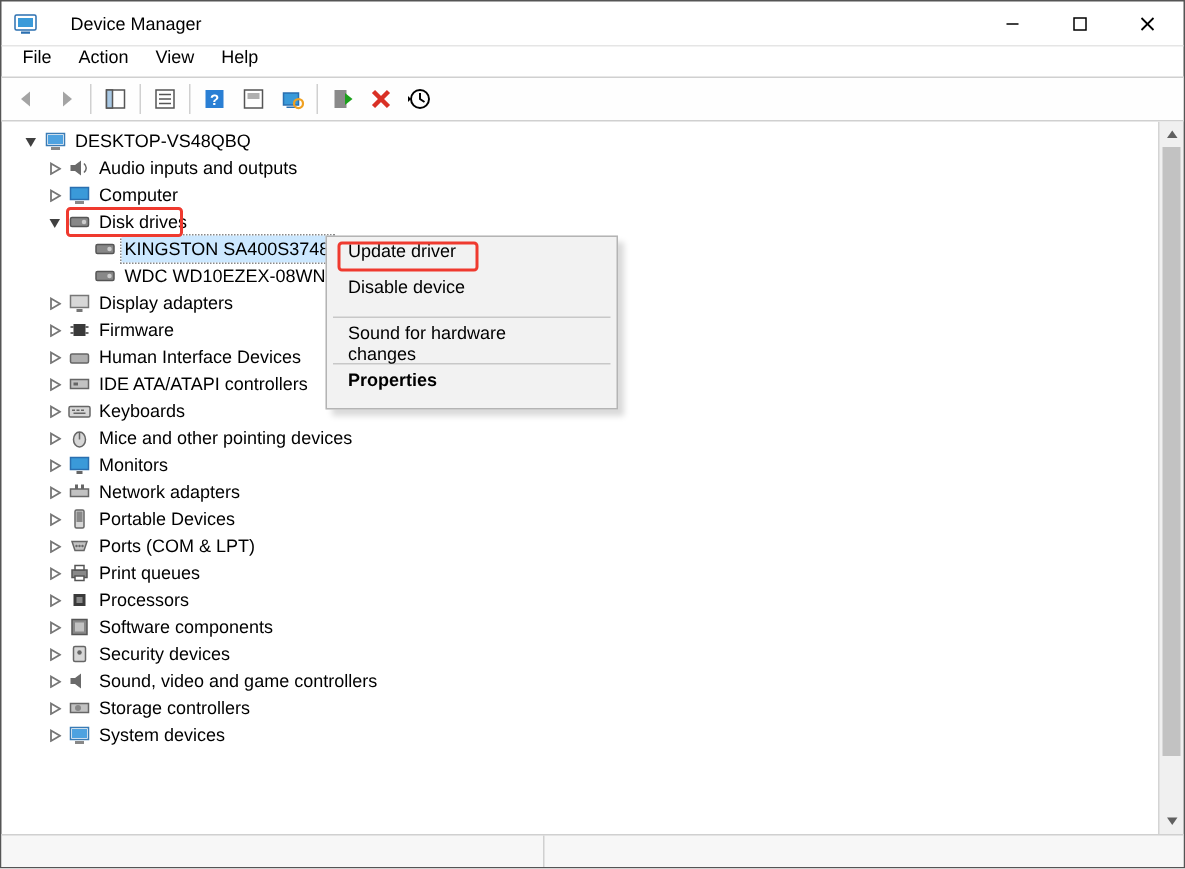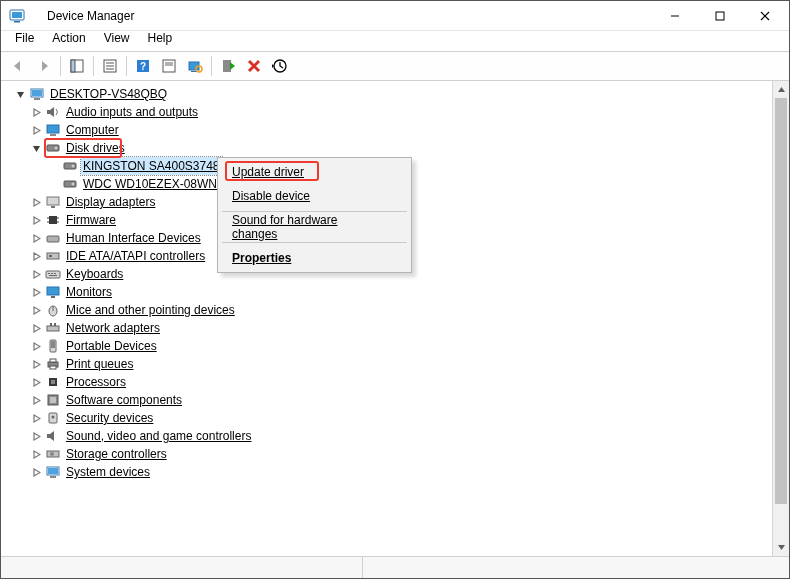--- a/index.html
+++ b/index.html
@@ -81,21 +81,20 @@
     padding: 4px 0 0 4px;
     font-size: 12px;
     line-height: 18px;
     position: relative;
   }
   .row {
     display:flex;
     align-items:center;
     height: 18px;
     white-space: nowrap;
-    text-decoration: underline;
   }
   .tw { width: 15px; height:18px; display:flex; align-items:center; justify-content:center; flex-shrink:0;}
   .ic { width: 18px; height:18px; display:flex; align-items:center; justify-content:center; flex-shrink:0; margin-right:2px;}
   .lbl { padding: 0 2px; }
   .lbl.sel { background:#cce8ff; outline:1px dotted #888; }
   .hl { border: 2px solid #ef3a2f; border-radius:3px; position:absolute; pointer-events:none; }
   .scrollbar {
     width: 17px;
     background: #f0f0f0;
     border-left: 1px solid #d4d4d4;
@@ -117,23 +116,21 @@
     background:#f2f2f2;
     border:1px solid #b4b4b4;
     box-shadow: 4px 4px 4px rgba(0,0,0,0.15);
     padding: 2px;
     font-size: 12px;
     z-index: 20;
   }
   .ctx .ctx-item {
     height: 24px;
     display:flex;
-    align-items:center;
     padding: 0 30px 0 12px;
-    text-decoration: underline;
   }
   .ctx .ctx-sep { height:1px; background:#c8c8c8; margin:3px 2px; }
   .ctx .bold { font-weight:600; }
   svg { display:block; }
 </style>
 </head>
 <body>
 
 <div class="window">
 
@@ -403,39 +400,39 @@
         <span class="lbl">Keyboards</span>
       </div>
       <div class="row" style="padding-left:24px">
         <span class="tw">
             <svg width="9" height="9">
               <path d="M2 1 L8 4.5 L2 8 Z" fill="none" stroke="#777" stroke-width="1.2"></path>
             </svg>
           </span>
         <span class="ic">
             <svg width="16" height="16">
+              <ellipse cx="8" cy="9" rx="4" ry="5" fill="#d7d7d7" stroke="#666"></ellipse>
+              <line x1="8" y1="4" x2="8" y2="9" stroke="#666"></line>
+            </svg>
+          </span>
+        <span class="lbl">Mice and other pointing devices</span>
+      </div>
+      <div class="row" style="padding-left:24px">
+        <span class="tw">
+            <svg width="9" height="9">
+              <path d="M2 1 L8 4.5 L2 8 Z" fill="none" stroke="#777" stroke-width="1.2"></path>
+            </svg>
+          </span>
+        <span class="ic">
+            <svg width="16" height="16">
               <rect x="2" y="3" width="12" height="8" fill="#3a9ad9" stroke="#2a6fb0"></rect>
               <rect x="6" y="12" width="4" height="2" fill="#666"></rect>
             </svg>
           </span>
         <span class="lbl">Monitors</span>
-      </div>
-      <div class="row" style="padding-left:24px">
-        <span class="tw">
-            <svg width="9" height="9">
-              <path d="M2 1 L8 4.5 L2 8 Z" fill="none" stroke="#777" stroke-width="1.2"></path>
-            </svg>
-          </span>
-        <span class="ic">
-            <svg width="16" height="16">
-              <ellipse cx="8" cy="9" rx="4" ry="5" fill="#d7d7d7" stroke="#666"></ellipse>
-              <line x1="8" y1="4" x2="8" y2="9" stroke="#666"></line>
-            </svg>
-          </span>
-        <span class="lbl">Mice and other pointing devices</span>
       </div>
       <div class="row" style="padding-left:24px">
         <span class="tw">
             <svg width="9" height="9">
               <path d="M2 1 L8 4.5 L2 8 Z" fill="none" stroke="#777" stroke-width="1.2"></path>
             </svg>
           </span>
         <span class="ic">
             <svg width="16" height="16">
               <rect x="2" y="6" width="12" height="5" fill="#c2c2c2" stroke="#666"></rect>
@@ -451,20 +448,36 @@
               <path d="M2 1 L8 4.5 L2 8 Z" fill="none" stroke="#777" stroke-width="1.2"></path>
             </svg>
           </span>
         <span class="ic">
             <svg width="16" height="16">
               <rect x="5" y="2" width="6" height="12" rx="1" fill="#d7d7d7" stroke="#666"></rect>
               <rect x="6" y="3" width="4" height="7" fill="#888"></rect>
             </svg>
           </span>
         <span class="lbl">Portable Devices</span>
+      </div>
+      <div class="row" style="padding-left:24px">
+        <span class="tw">
+            <svg width="9" height="9">
+              <path d="M2 1 L8 4.5 L2 8 Z" fill="none" stroke="#777" stroke-width="1.2"></path>
+            </svg>
+          </span>
+        <span class="ic">
+            <svg width="16" height="16">
+              <path d="M3 5 L13 5 L11 11 L5 11 Z" fill="#c2c2c2" stroke="#666"></path>
+              <circle cx="6" cy="8" r="0.8" fill="#666"></circle>
+              <circle cx="8" cy="8" r="0.8" fill="#666"></circle>
+              <circle cx="10" cy="8" r="0.8" fill="#666"></circle>
+            </svg>
+          </span>
+        <span class="lbl">Ports (COM &amp; LPT)</span>
       </div>
       <div class="row" style="padding-left:24px">
         <span class="tw">
             <svg width="9" height="9">
               <path d="M2 1 L8 4.5 L2 8 Z" fill="none" stroke="#777" stroke-width="1.2"></path>
             </svg>
           </span>
         <span class="ic">
             <svg width="16" height="16">
               <rect x="3" y="6" width="10" height="5" fill="#888" stroke="#555"></rect>

